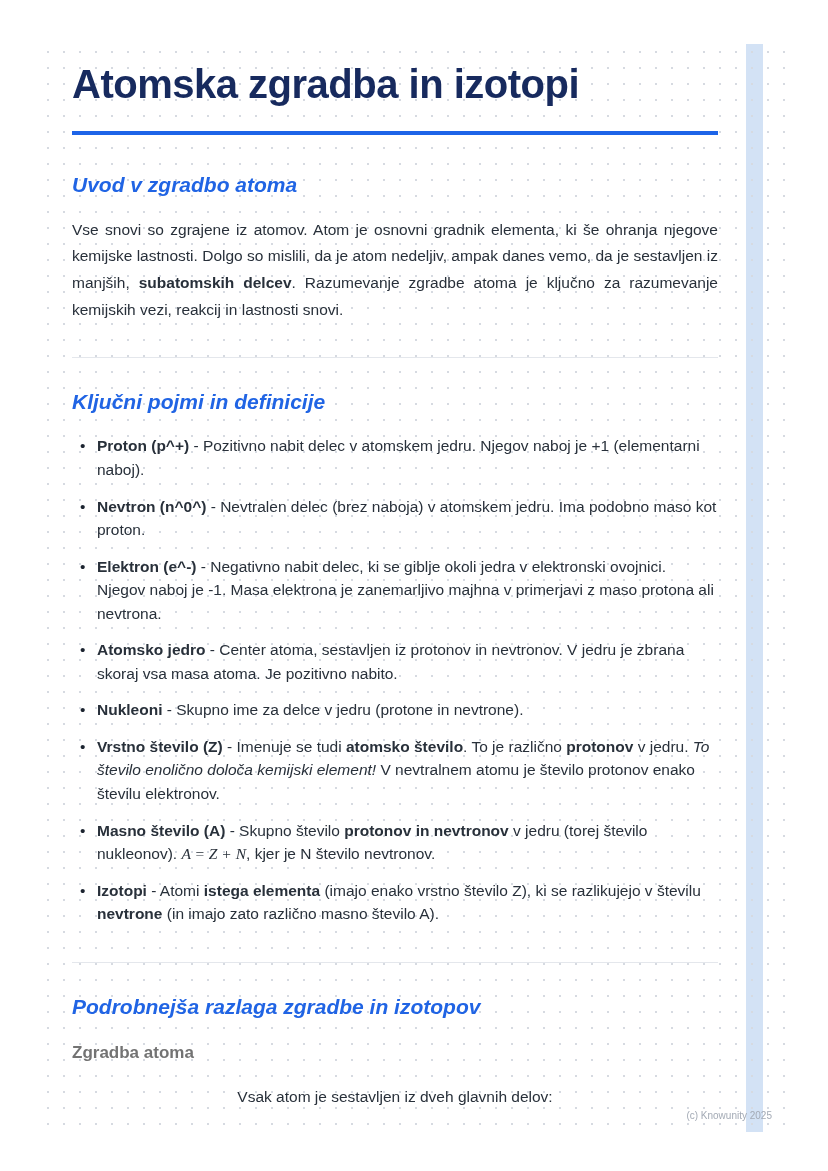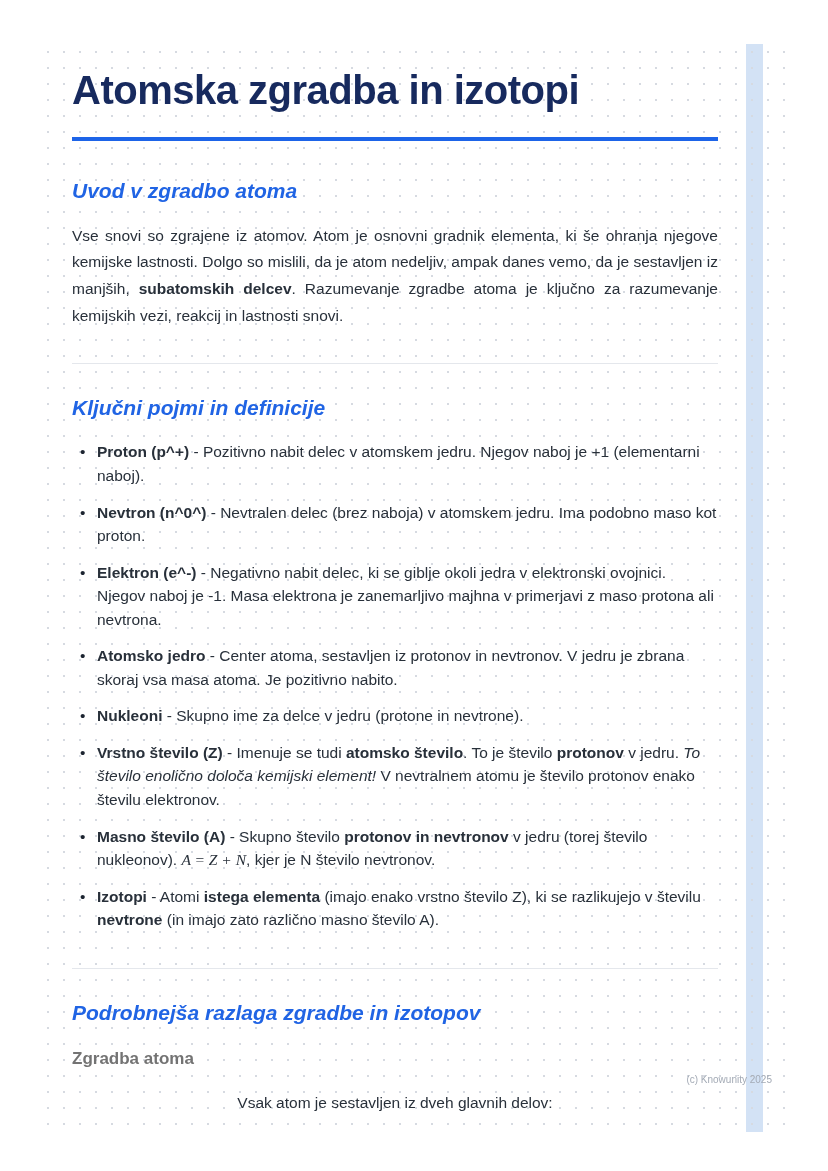--- a/index.html
+++ b/index.html
@@ -28,21 +28,21 @@
     width: 17px; height: 1088px;
     background: #d3e2f5;
     z-index: 0;
   }
   .content {
     position: relative;
     z-index: 2;
     padding: 62px 110px 0 72px;
   }
   h1.page-title {
-    margin: 6px 0 24px 0;
+    margin: 0 0 24px 0;
     font-size: 40px;
     line-height: 1.12;
     font-weight: 800;
     letter-spacing: -0.5px;
     color: #172a5e;
   }
   .title-rule {
     height: 4px;
     background: #1d64e8;
     border: none;
@@ -99,21 +99,21 @@
     position: absolute;
     left: 0; top: 0;
     color: #1c2430;
     font-size: 15.5px;
   }
   .b { font-weight: 700; }
   .i { font-style: italic; }
   .m { font-family: "Liberation Serif", serif; font-style: italic; }
   .footer-credit {
     position: absolute;
-    top: 1074px;
+    top: 1110px;
     right: 56px;
     z-index: 3;
     font-size: 10px;
     color: #a3aab5;
   }
 </style>
 </head>
 <body>
 
 <div class="stripe"></div>
@@ -130,21 +130,21 @@
   <hr class="divider">
 
   <h2 class="section-heading">Ključni pojmi in definicije</h2>
 
   <ul class="terms-list">
     <li><span class="b">Proton (p^+)</span><span> - Pozitivno nabit delec v atomskem jedru. Njegov naboj je +1 (elementarni naboj).</span></li>
     <li><span class="b">Nevtron (n^0^)</span><span> - Nevtralen delec (brez naboja) v atomskem jedru. Ima podobno maso kot proton.</span></li>
     <li><span class="b">Elektron (e^-)</span><span> - Negativno nabit delec, ki se giblje okoli jedra v elektronski ovojnici. Njegov naboj je -1. Masa elektrona je zanemarljivo majhna v primerjavi z maso protona ali nevtrona.</span></li>
     <li><span class="b">Atomsko jedro</span><span> - Center atoma, sestavljen iz protonov in nevtronov. V jedru je zbrana skoraj vsa masa atoma. Je pozitivno nabito.</span></li>
     <li><span class="b">Nukleoni</span><span> - Skupno ime za delce v jedru (protone in nevtrone).</span></li>
-    <li><span class="b">Vrstno število (Z)</span><span> - Imenuje se tudi </span><span class="b">atomsko število</span><span>. To je število </span><span class="b">protonov</span><span> v jedru. </span><span class="i">To število enolično določa kemijski element!</span><span> V nevtralnem atomu je število protonov enako številu elektronov.</span></li>
+    <li><span class="b">Vrstno število (Z)</span><span> - Imenuje se tudi </span><span class="b">atomsko število</span><span>. To je različno </span><span class="b">protonov</span><span> v jedru. </span><span class="i">To število enolično določa kemijski element!</span><span> V nevtralnem atomu je število protonov enako številu elektronov.</span></li>
     <li><span class="b">Masno število (A)</span><span> - Skupno število </span><span class="b">protonov in nevtronov</span><span> v jedru (torej število nukleonov). </span><span class="m">A = Z + N</span><span>, kjer je N število nevtronov.</span></li>
     <li><span class="b">Izotopi</span><span> - Atomi </span><span class="b">istega elementa</span><span> (imajo enako vrstno število Z), ki se razlikujejo v številu </span><span class="b">nevtrone</span><span> (in imajo zato različno masno število A).</span></li>
   </ul>
 
   <hr class="divider">
 
   <h2 class="section-heading" style="margin-bottom:24px;">Podrobnejša razlaga zgradbe in izotopov</h2>
 
   <h3 class="subsection-heading">Zgradba atoma</h3>
 

